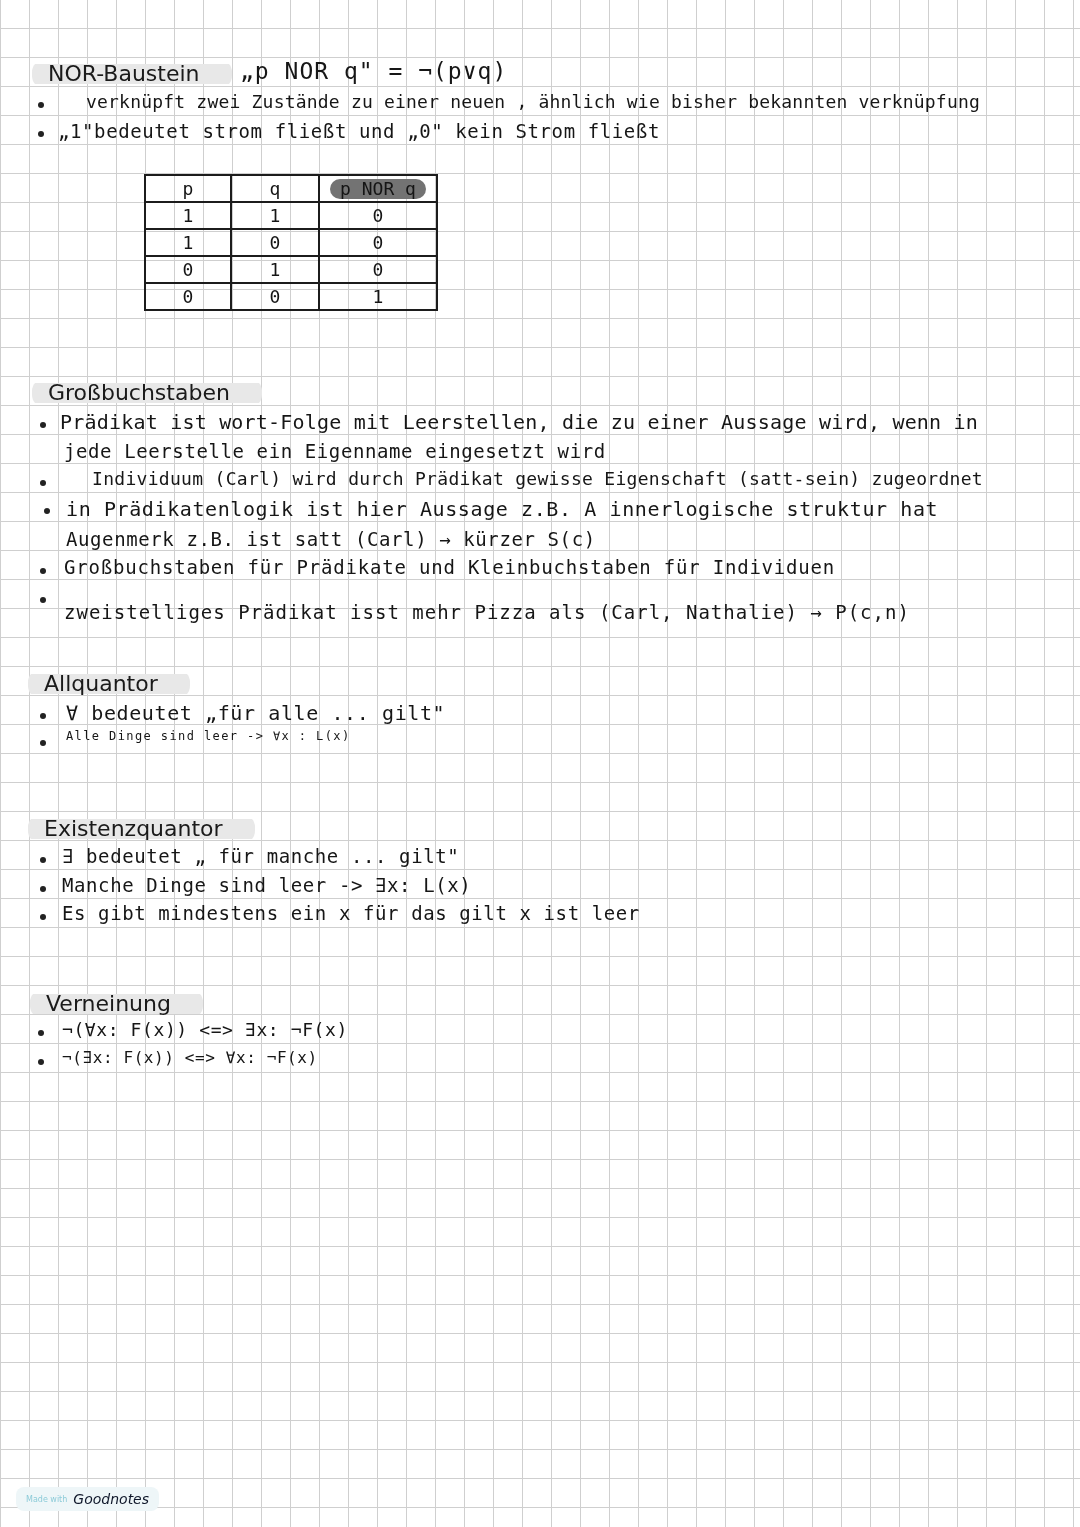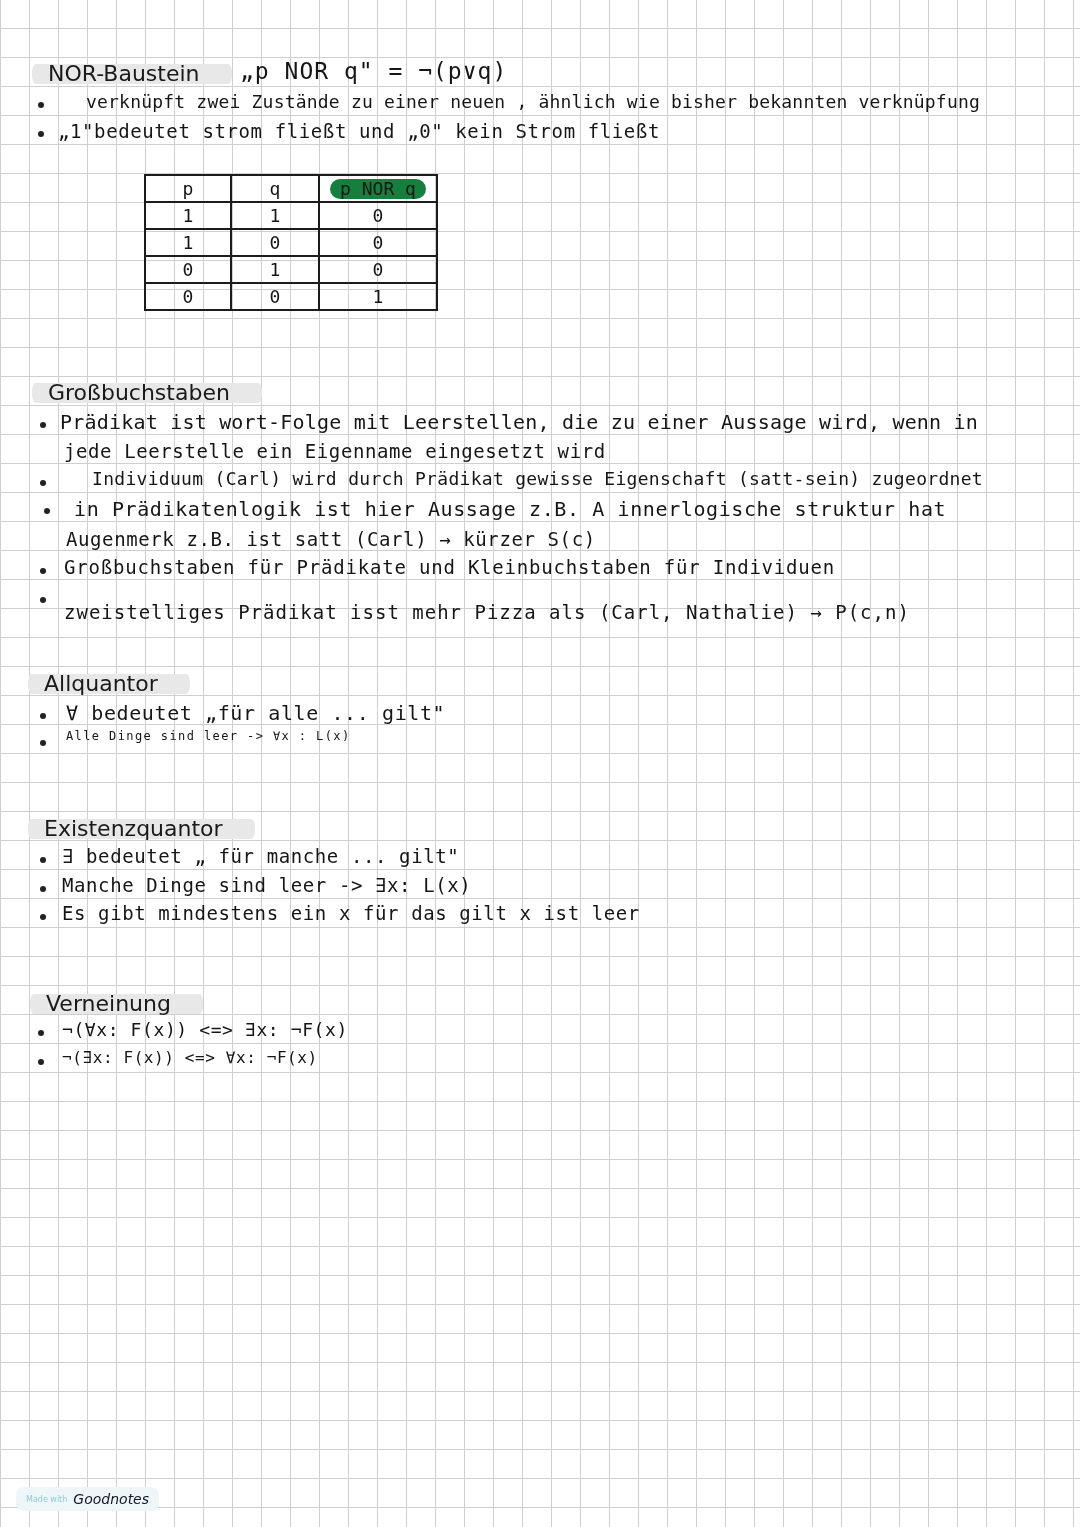--- a/index.html
+++ b/index.html
@@ -48,21 +48,21 @@
     text-align: center;
     font-family: "DejaVu Sans Mono", monospace;
     font-size: 18px;
     line-height: 25px;
     color: #151515;
   }
   table.truth td.c1 { width: 84px; }
   table.truth td.c2 { width: 86px; }
   table.truth td.c3 { width: 116px; }
   .th-pill {
-    display: inline-block; background: #15803d; border-radius: 10px;
+    display: inline-block; background: #737373; border-radius: 10px;
     padding: 0 10px; line-height: 20px;
   }
   .watermark {
     position: absolute; left: 16px; top: 1487px;
     height: 24px; padding: 0 10px;
     background: #eef6f8; border-radius: 8px;
     display: flex; align-items: center; gap: 6px;
     font-family: "DejaVu Sans", sans-serif;
   }
   .wm-small { font-size: 8px; color: #8ccbd8; }
@@ -116,21 +116,21 @@
 </div>
 
 <div class="bullet" style="left:40px; top:422px;"></div>
 <div class="hand" style="left:60px; top:410px; font-size:20px; letter-spacing:0.2px;">Prädikat ist wort-Folge mit Leerstellen, die zu einer Aussage wird, wenn in</div>
 <div class="hand" style="left:64px; top:440px;">jede Leerstelle ein Eigenname eingesetzt wird</div>
 
 <div class="bullet" style="left:40px; top:480px;"></div>
 <div class="hand" style="left:64px; top:468px; font-size:18px; letter-spacing:0.3px;margin-left:28px;">Individuum (Carl) wird durch Prädikat gewisse Eigenschaft (satt-sein) zugeordnet</div>
 
 <div class="bullet" style="left:44px; top:508px;"></div>
-<div class="hand" style="left:66px; top:497px; font-size:20px;margin-left:8px;">in Prädikatenlogik ist hier Aussage z.B. A  innerlogische struktur hat</div>
+<div class="hand" style="left:66px; top:497px; font-size:20px;">in Prädikatenlogik ist hier Aussage z.B. A  innerlogische struktur hat</div>
 <div class="hand" style="left:66px; top:528px;">Augenmerk  z.B. ist satt (Carl) → kürzer S(c)</div>
 
 <div class="bullet" style="left:40px; top:568px;"></div>
 <div class="hand" style="left:64px; top:556px; font-size:19px; letter-spacing:0.8px;">Großbuchstaben für Prädikate und Kleinbuchstaben für Individuen</div>
 
 <div class="bullet" style="left:40px; top:597px;"></div>
 <div class="hand" style="left:64px; top:585px; font-size:19px; letter-spacing:1px;margin-top:16px;">zweistelliges Prädikat isst mehr Pizza als (Carl, Nathalie) → P(c,n)</div>
 
 <div class="heading" style="left:28px; top:670px;">
   <span>Allquantor</span>

